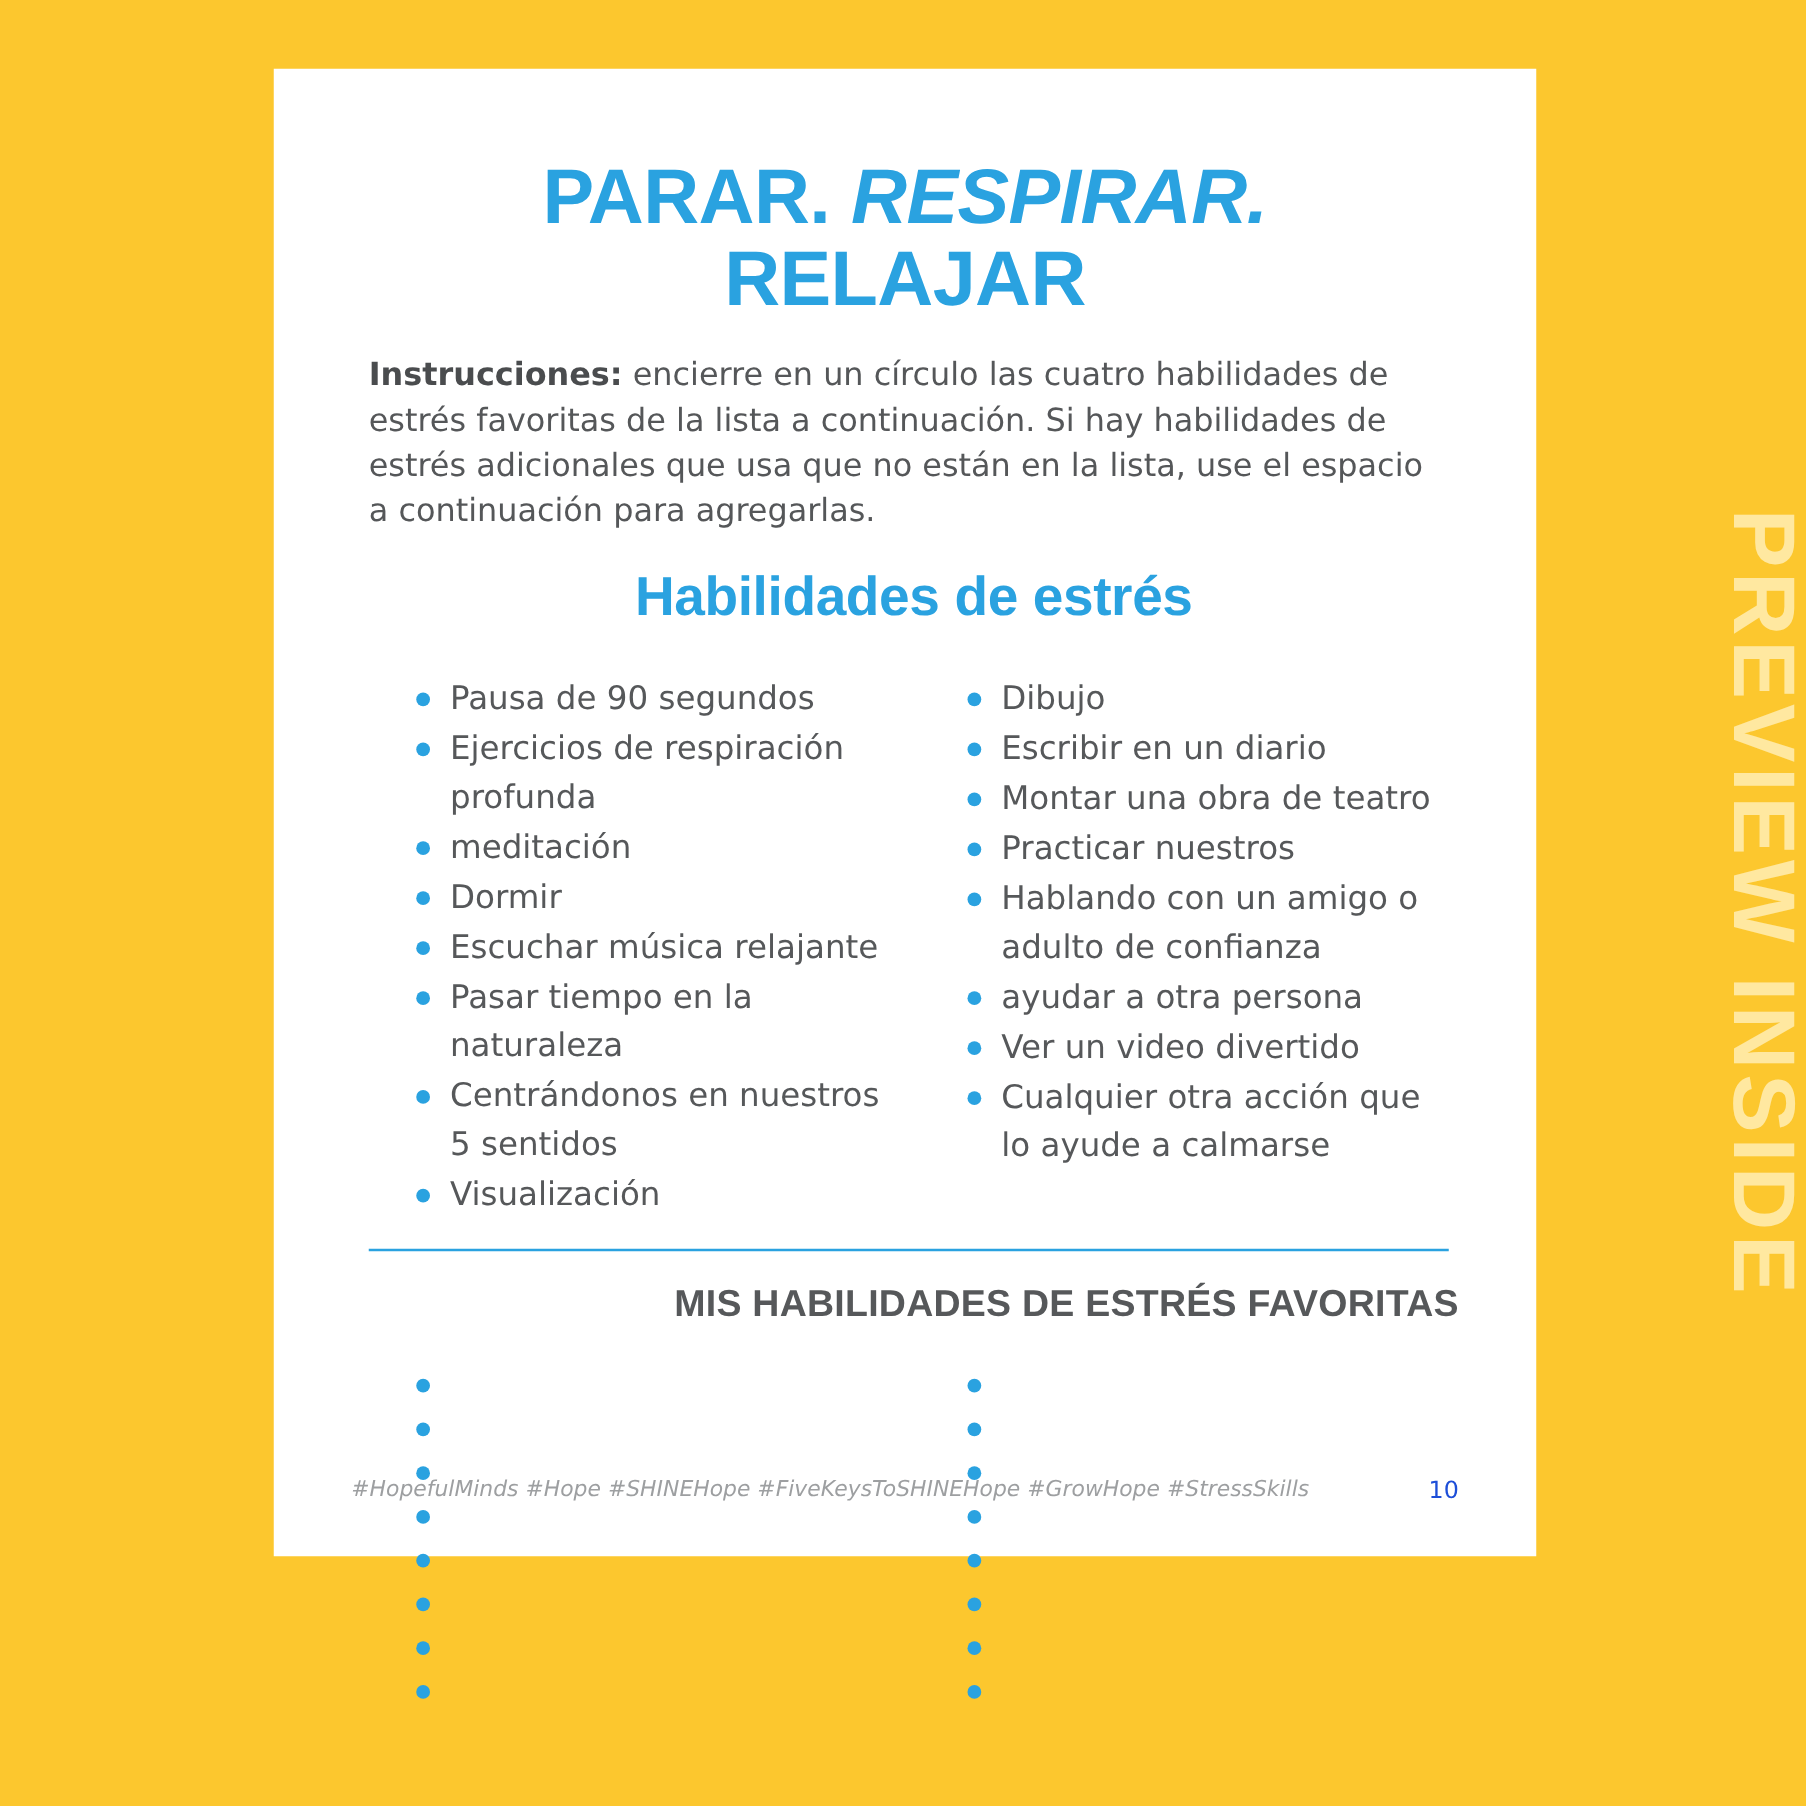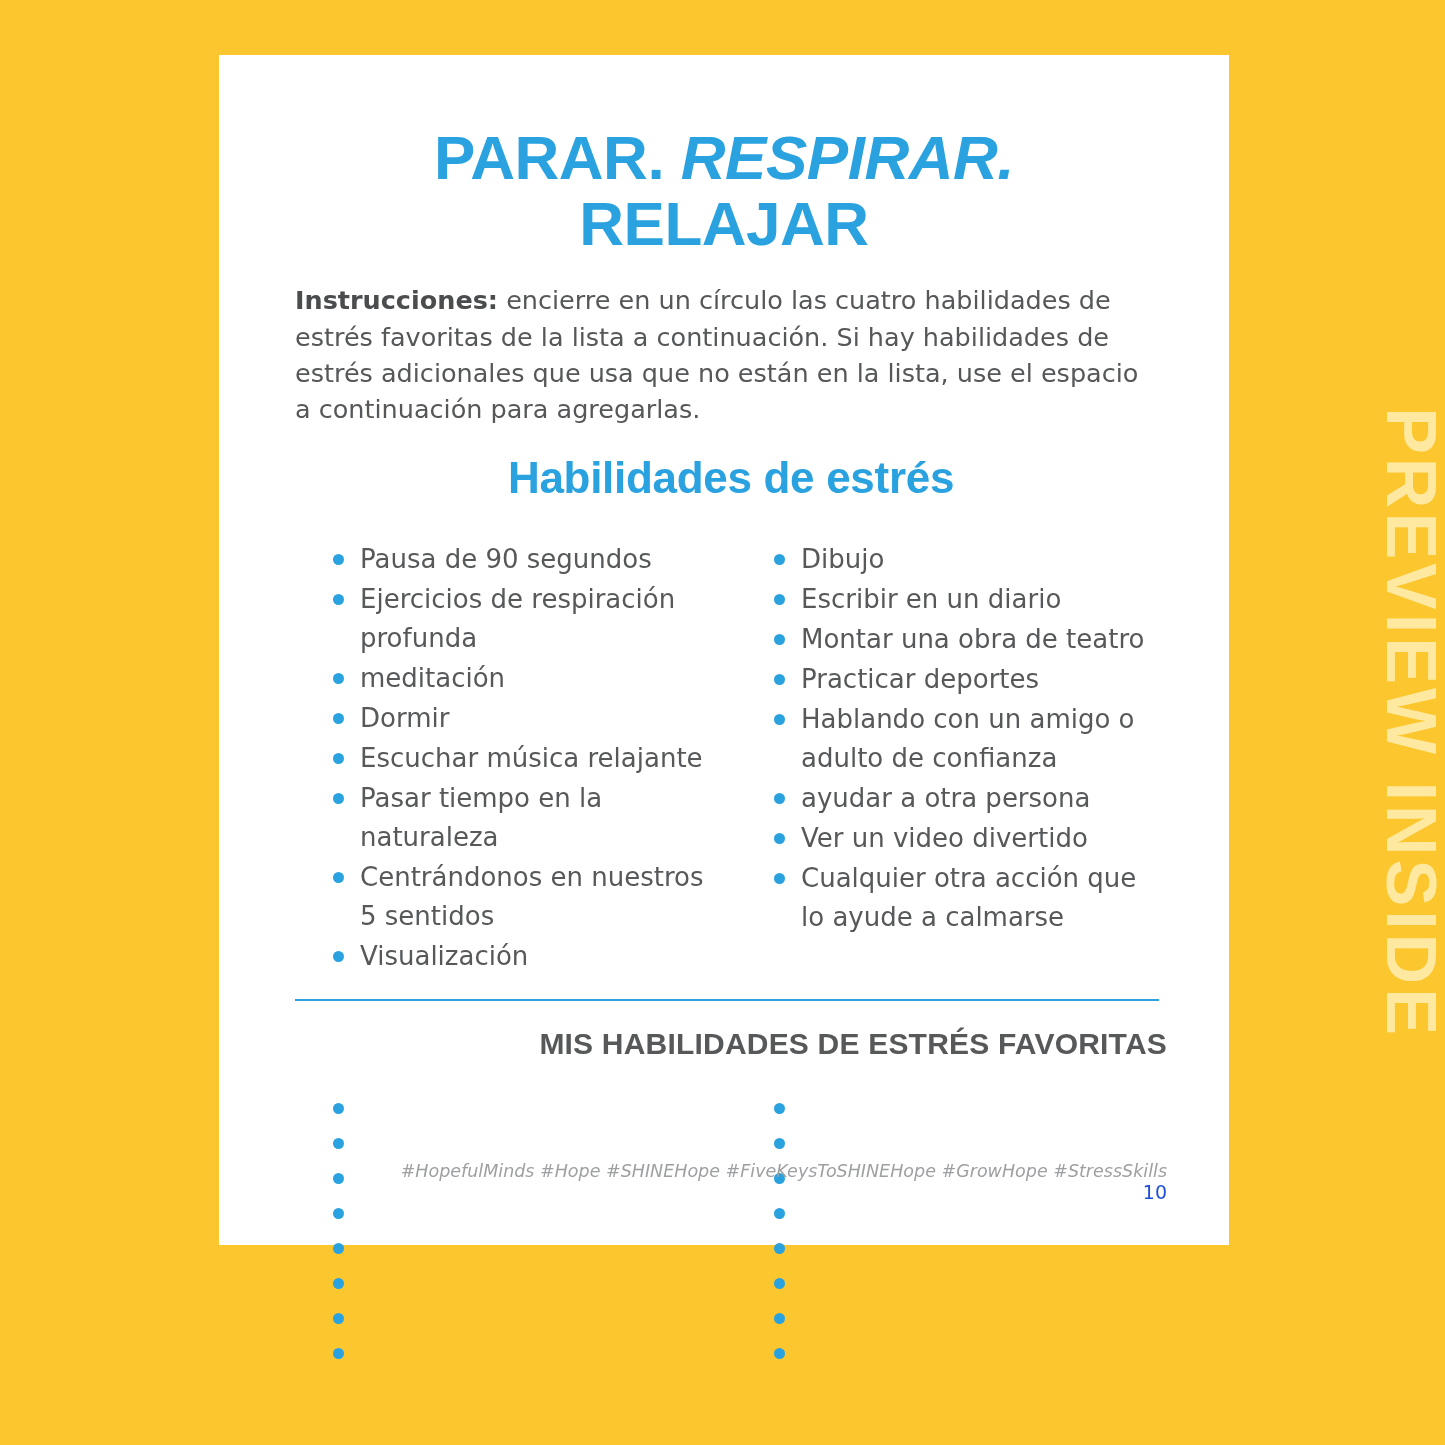--- a/index.html
+++ b/index.html
@@ -137,22 +137,21 @@
     border-radius: 50%;
     background: #2AA2E0;
   }
   .footer {
     position: absolute;
     left: 62px;
     right: 62px;
     bottom: 42px;
     display: flex;
     justify-content: space-between;
-    align-items: flex-end;
-    flex-direction: column;
+    align-items: center;
   }
   .hashtags {
     color: #9d9fa1;
     font-family: "DejaVu Sans", sans-serif;
     font-style: italic;
     font-size: 17.5px;
   }
   .page-number {
     color: #1d4ed8;
     font-family: "DejaVu Sans", sans-serif;
@@ -211,21 +210,21 @@
         <li>Pasar tiempo en la naturaleza</li>
         <li>Centrándonos en nuestros 5 sentidos</li>
         <li>Visualización</li>
       </ul>
     </div>
     <div class="col right">
       <ul class="skills">
         <li>Dibujo</li>
         <li>Escribir en un diario</li>
         <li>Montar una obra de teatro</li>
-        <li>Practicar deportes</li>
+        <li>Practicar nuestros</li>
         <li>Hablando con un amigo o adulto de confianza</li>
         <li>ayudar a otra persona</li>
         <li>Ver un video divertido</li>
         <li>Cualquier otra acción que lo ayude a calmarse</li>
       </ul>
     </div>
   </div>
 
   <hr class="divider">
 

